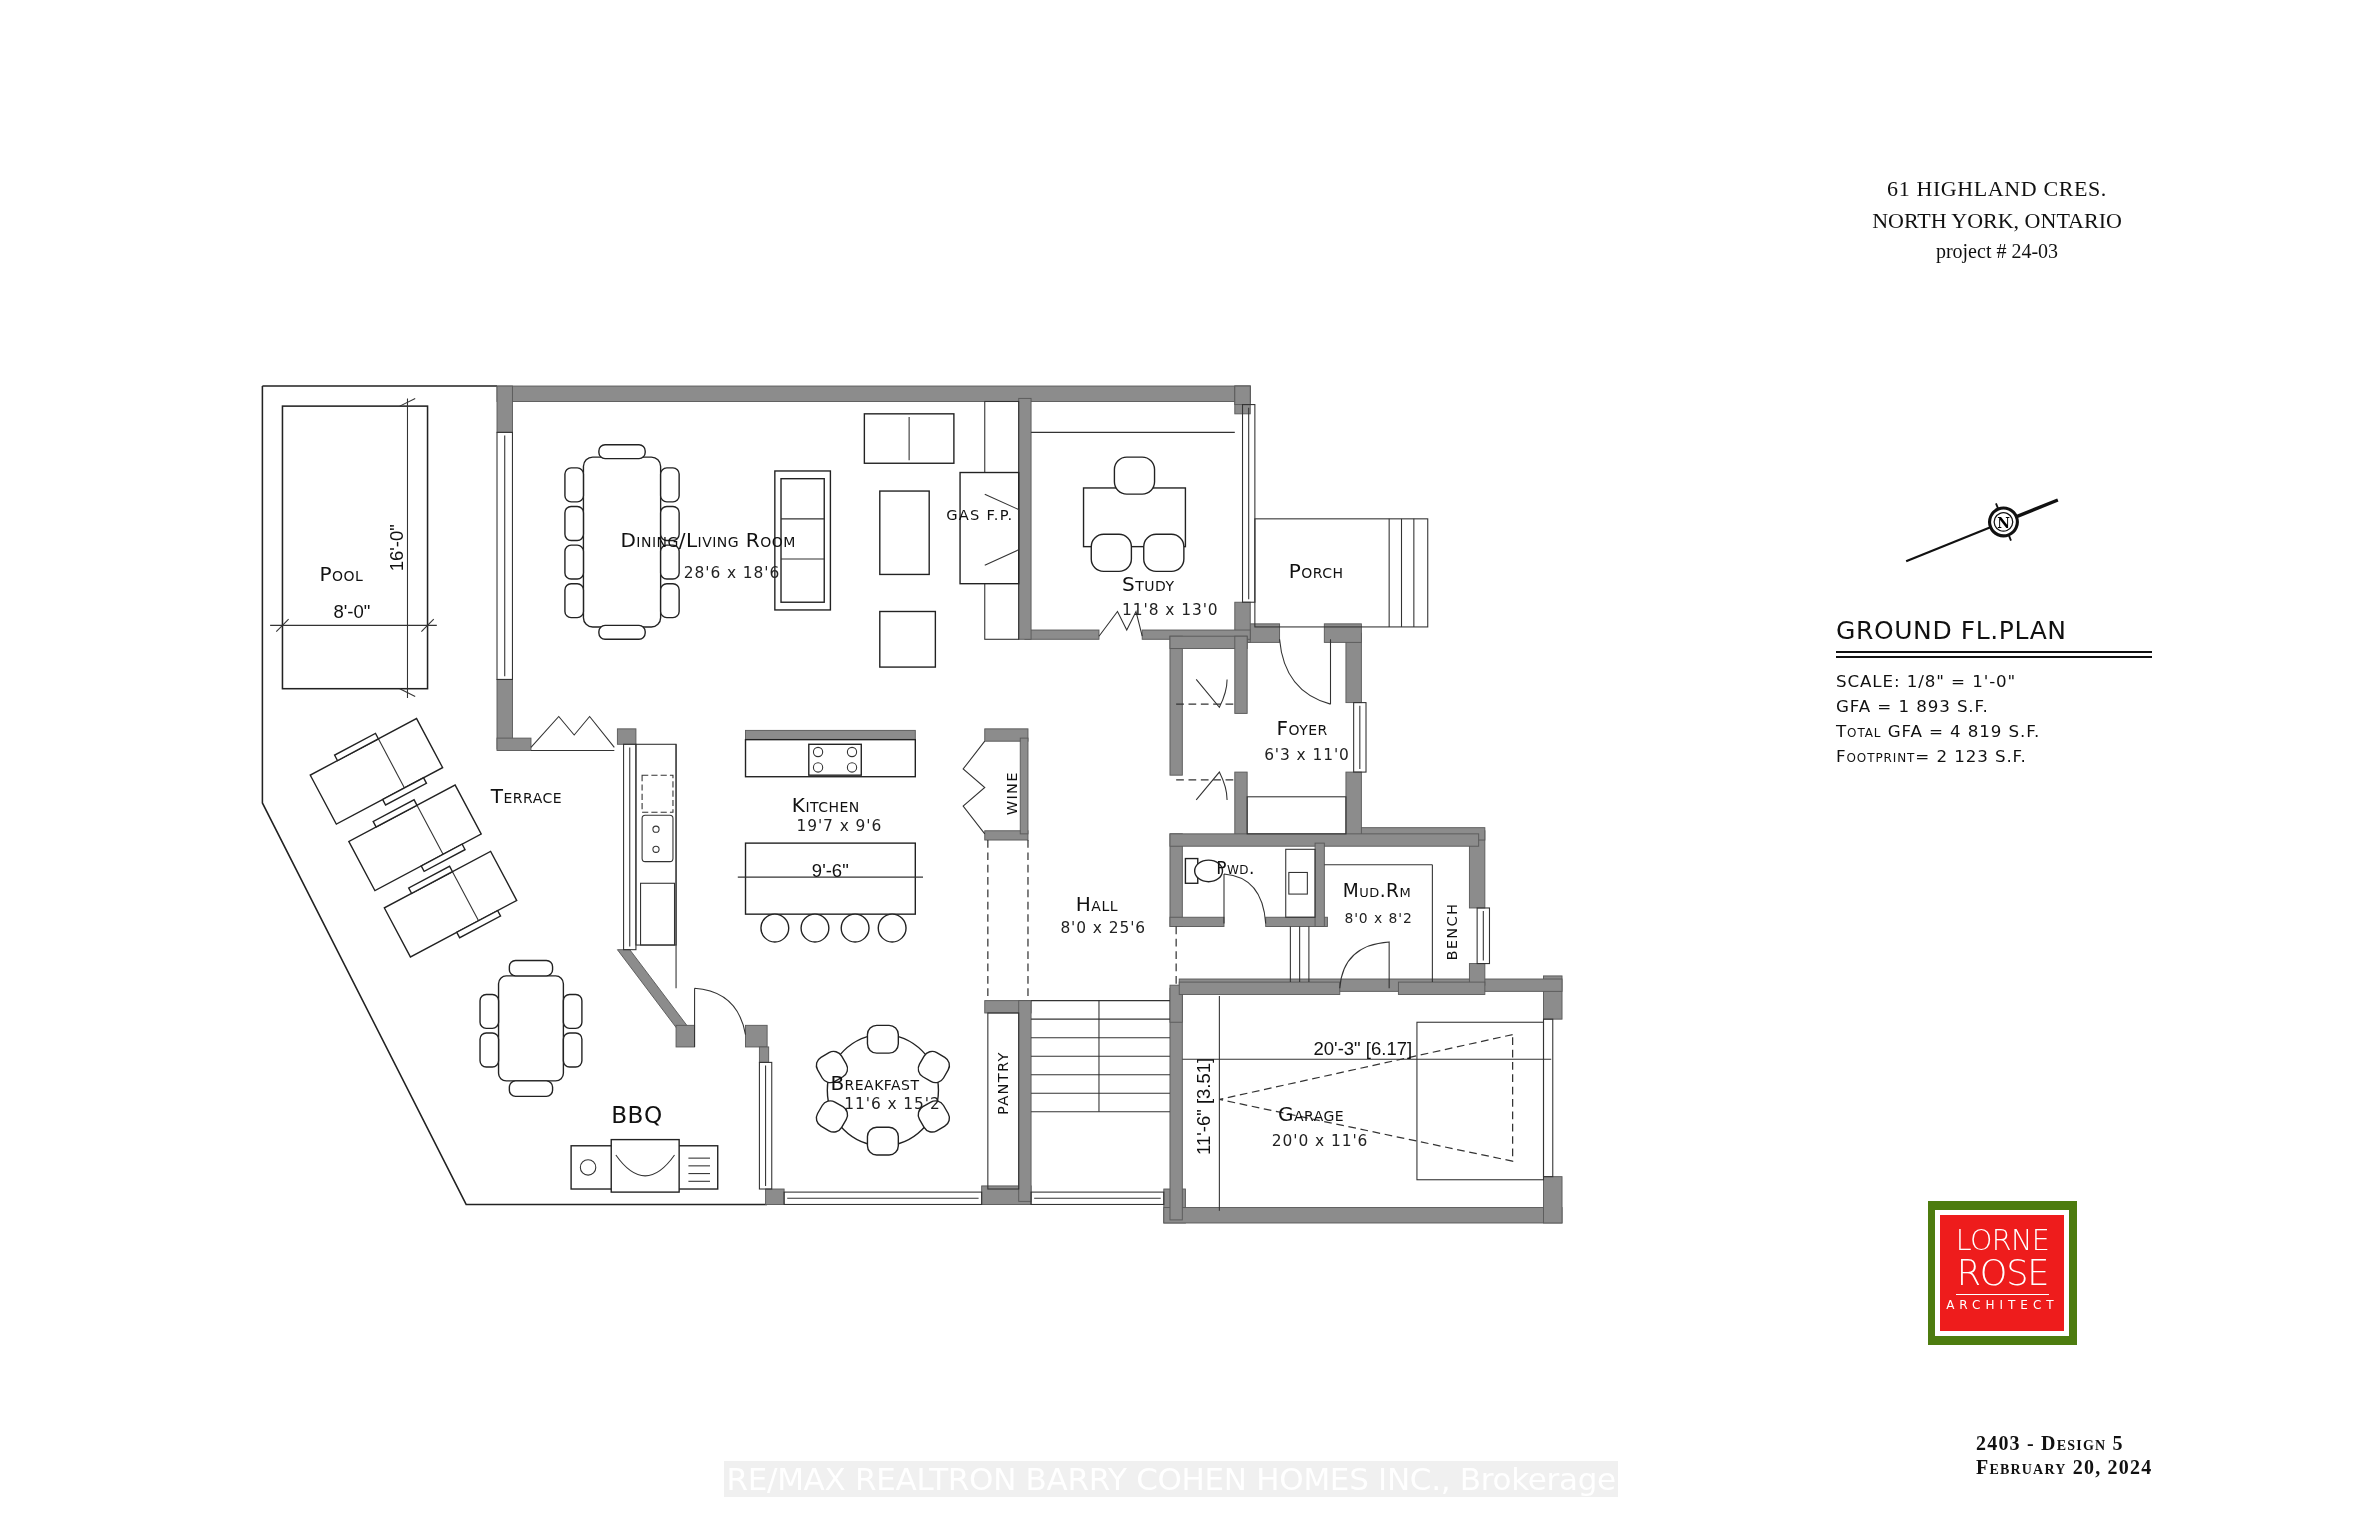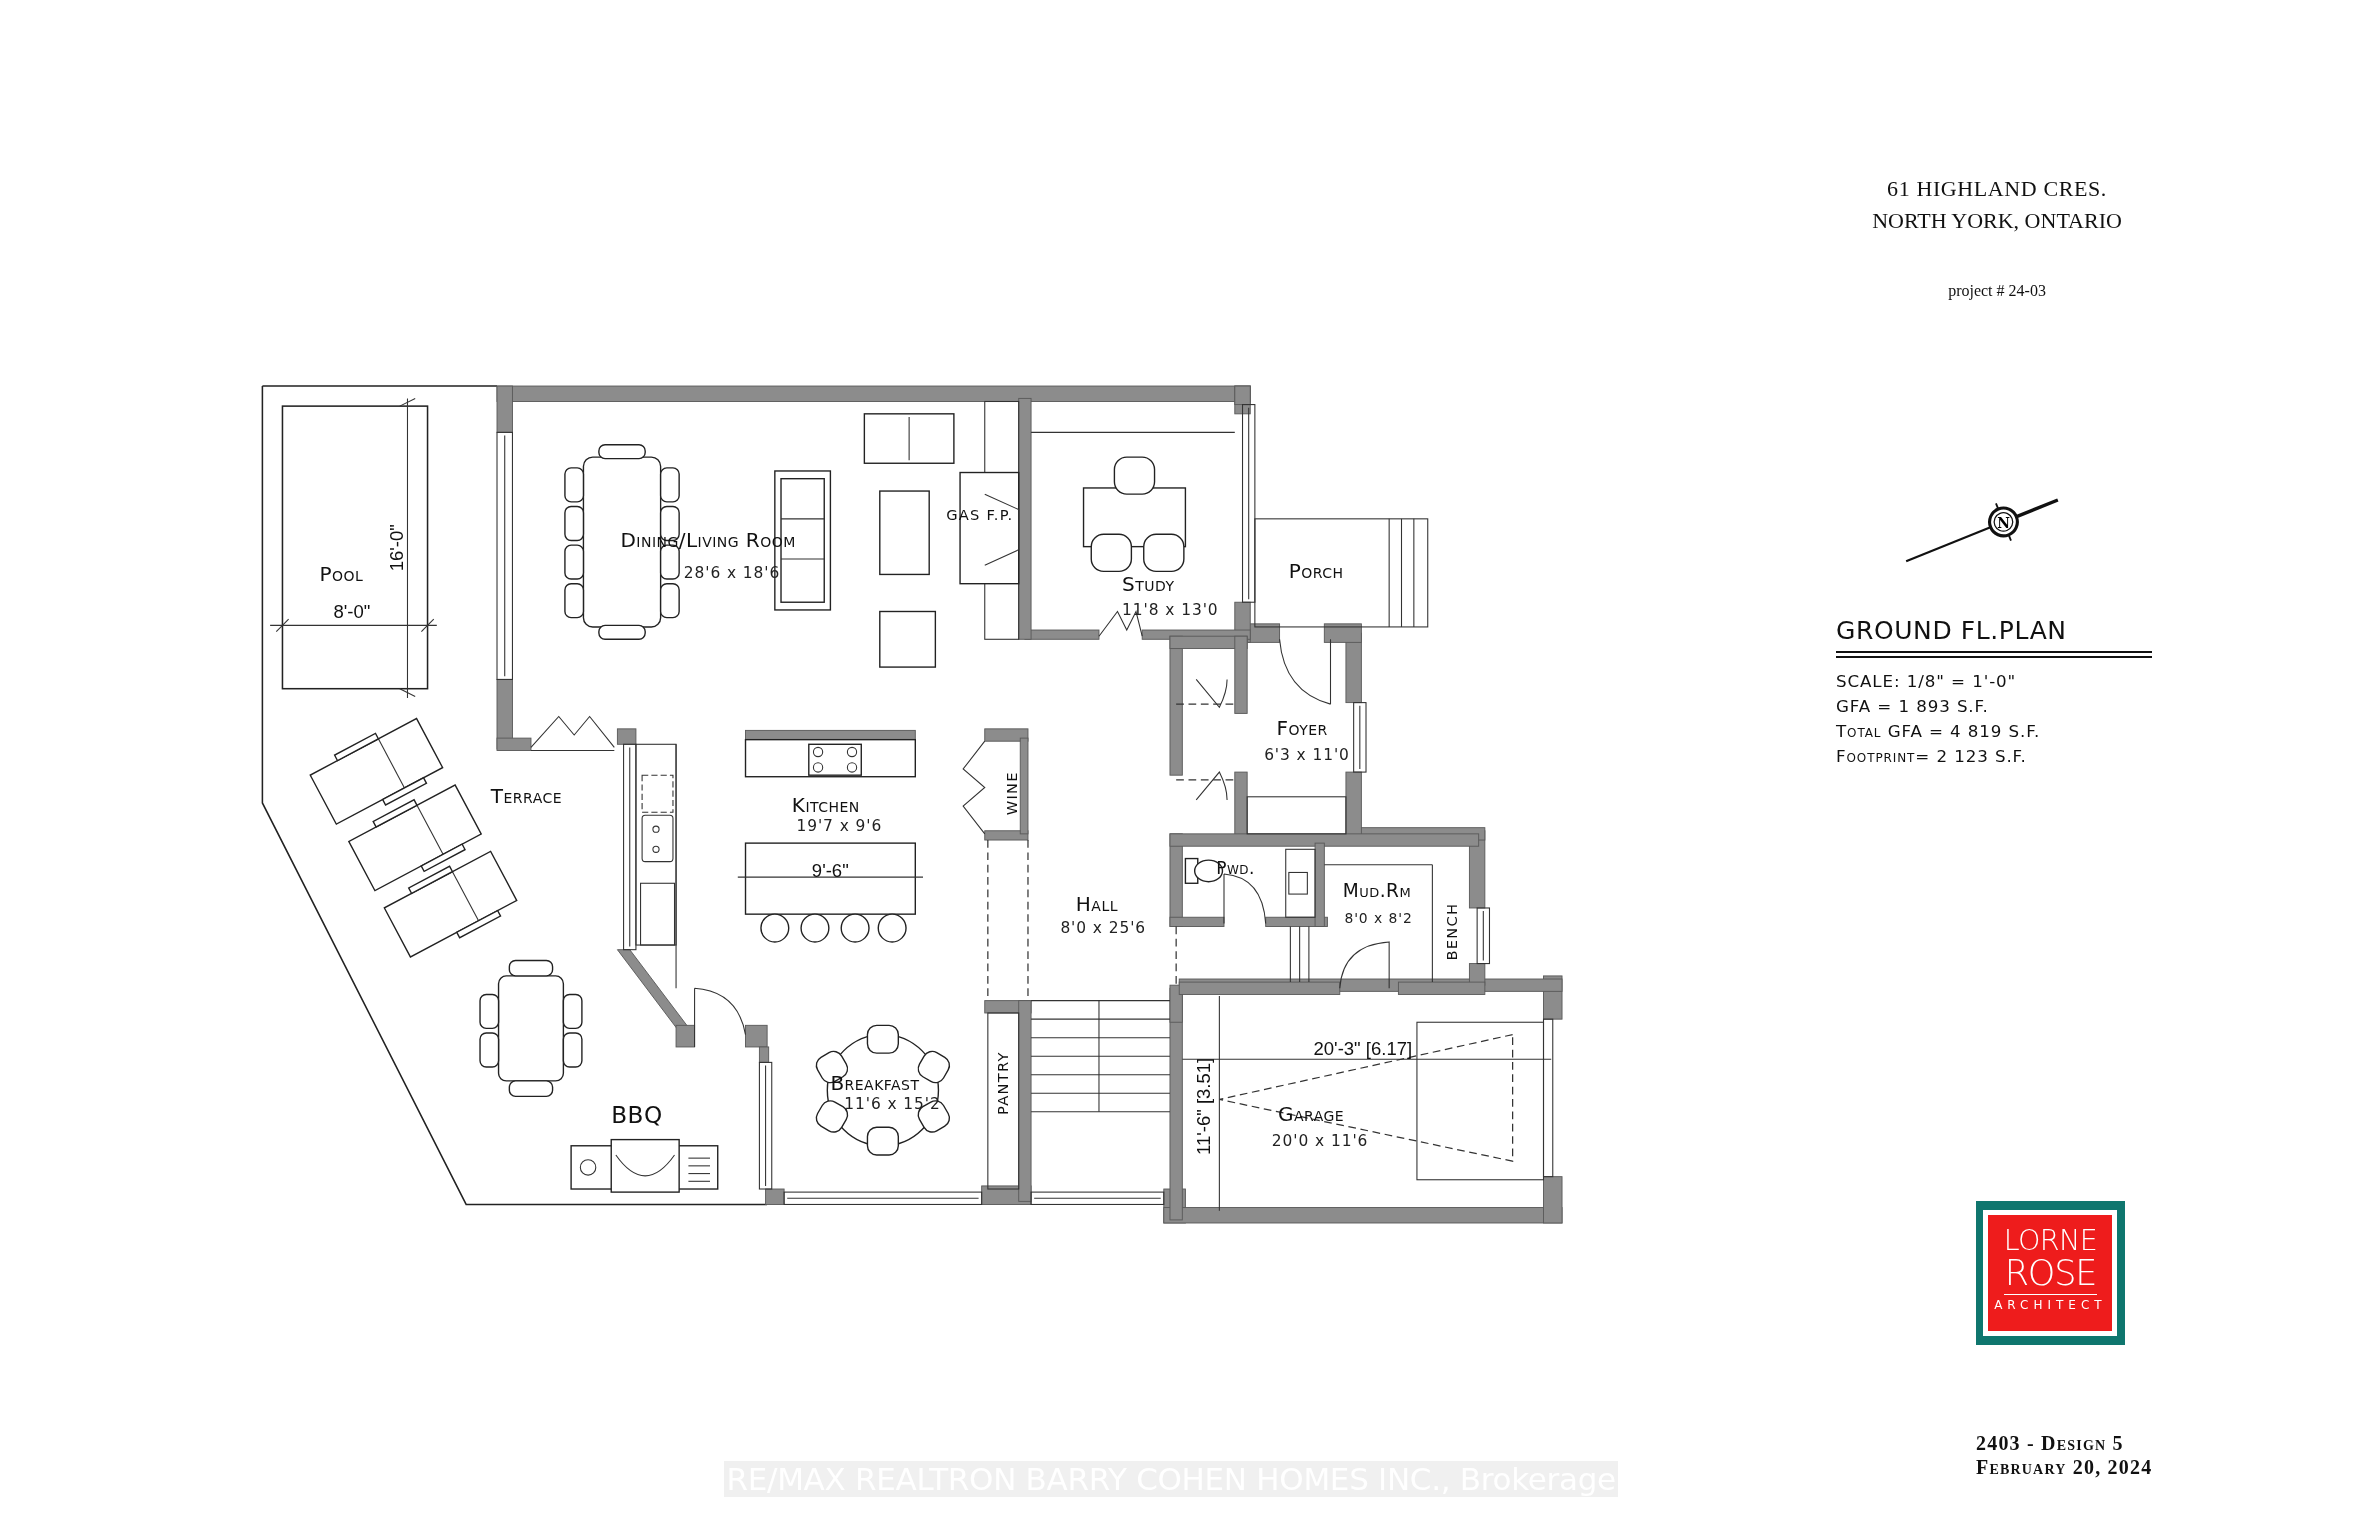--- a/index.html
+++ b/index.html
@@ -11,29 +11,29 @@
   .dash { fill:none; stroke:#333; stroke-width:0.8; stroke-dasharray:5 3; }
   .furn { fill:#fff; stroke:#222; stroke-width:0.9; }
   .room-label { font-family:"DejaVu Sans", sans-serif; font-size:13px; fill:#111; font-variant:small-caps; letter-spacing:0.3px; }
   .room-dim { font-family:"DejaVu Sans", sans-serif; font-size:10px; fill:#222; letter-spacing:0.6px; }
   .dim-label { font-family:"Liberation Sans", sans-serif; font-size:12px; fill:#111; }
   .small-label { font-family:"DejaVu Sans", sans-serif; font-size:9.5px; fill:#111; letter-spacing:0.8px; }
 
   .title-block { position:absolute; left:1864px; top:149px; width:266px; text-align:center; font-family:"Liberation Serif", serif; color:#111; }
   .title-block .addr1 { font-size:22px; letter-spacing:0.6px; line-height:32px;margin-top:24px; }
   .title-block .addr2 { font-size:22px; line-height:32px; }
-  .title-block .proj { font-size:16px; line-height:28.5px;margin-top:40px; }
+  .title-block .proj { font-size:20px; line-height:28.5px; }
 
   .plan-info { position:absolute; left:1836px; top:616px; width:322px; font-family:"DejaVu Sans", sans-serif; color:#111; }
   .plan-info .heading { font-size:25px; letter-spacing:0.6px; font-variant:small-caps; }
   .plan-info .rule { margin-top:6.2px; height:2.5px; border-top:2.5px solid #111; border-bottom:2.5px solid #111; width:316px; }
   .plan-info .line { font-size:16.7px; letter-spacing:0.9px; line-height:25px; font-variant:small-caps; }
   .plan-info .first { margin-top:11px; }
 
-  .logo { position:absolute; left:1976px; top:1201px; width:149px; height:144px; background:#0f766e; }
+  .logo { position:absolute; left:1928px; top:1201px; width:149px; height:144px; background:#4d7c0f; }
   .logo .inner { position:absolute; left:7.4px; top:8.7px; width:134px; height:126px; background:#fff; }
   .logo .red { position:absolute; left:12.4px; top:13.6px; width:124px; height:116px; background:#ee1c1c; text-align:center; color:#fff; font-family:"DejaVu Sans", sans-serif; }
   .logo .l1 { font-size:28.5px; line-height:30px; margin-top:11px; font-weight:300; letter-spacing:-0.6px; }
   .logo .l2 { font-size:35px; line-height:35px; font-weight:300; letter-spacing:-1.2px;text-align:center; }
   .logo .bar { width:93px; height:1.2px; background:#fff; margin:3.7px auto 2.5px; }
   .logo .l3 { font-size:12px; letter-spacing:5px; }
 
   .design-info { position:absolute; left:1976px; top:1432px; font-family:Liberation Serif, serif; color:#111; font-variant:small-caps; font-weight:bold; }
   .design-info div { font-size:20px; line-height:23.5px; letter-spacing:1.2px; }
 

